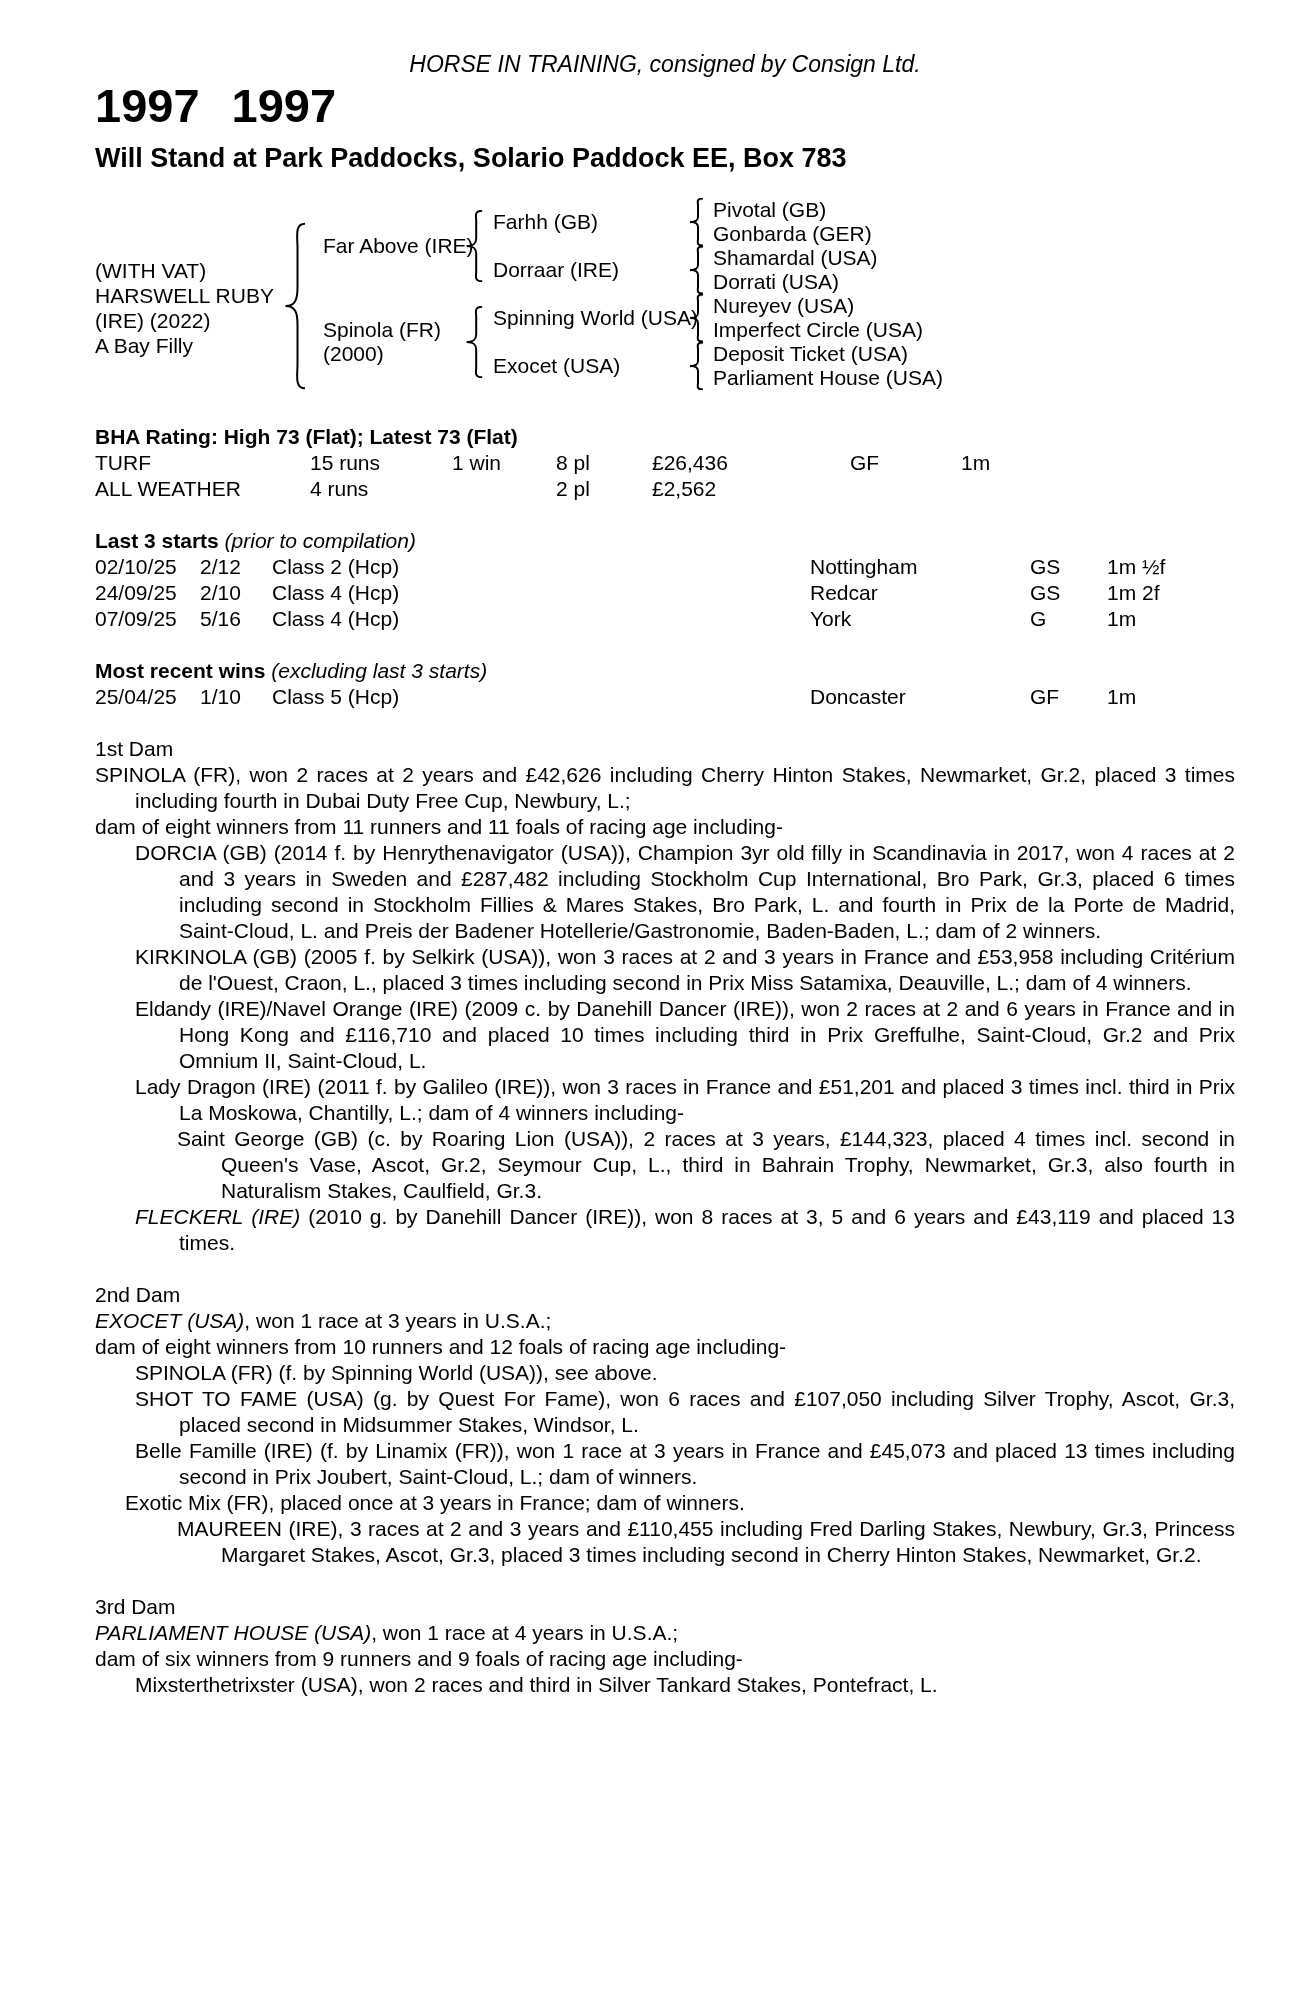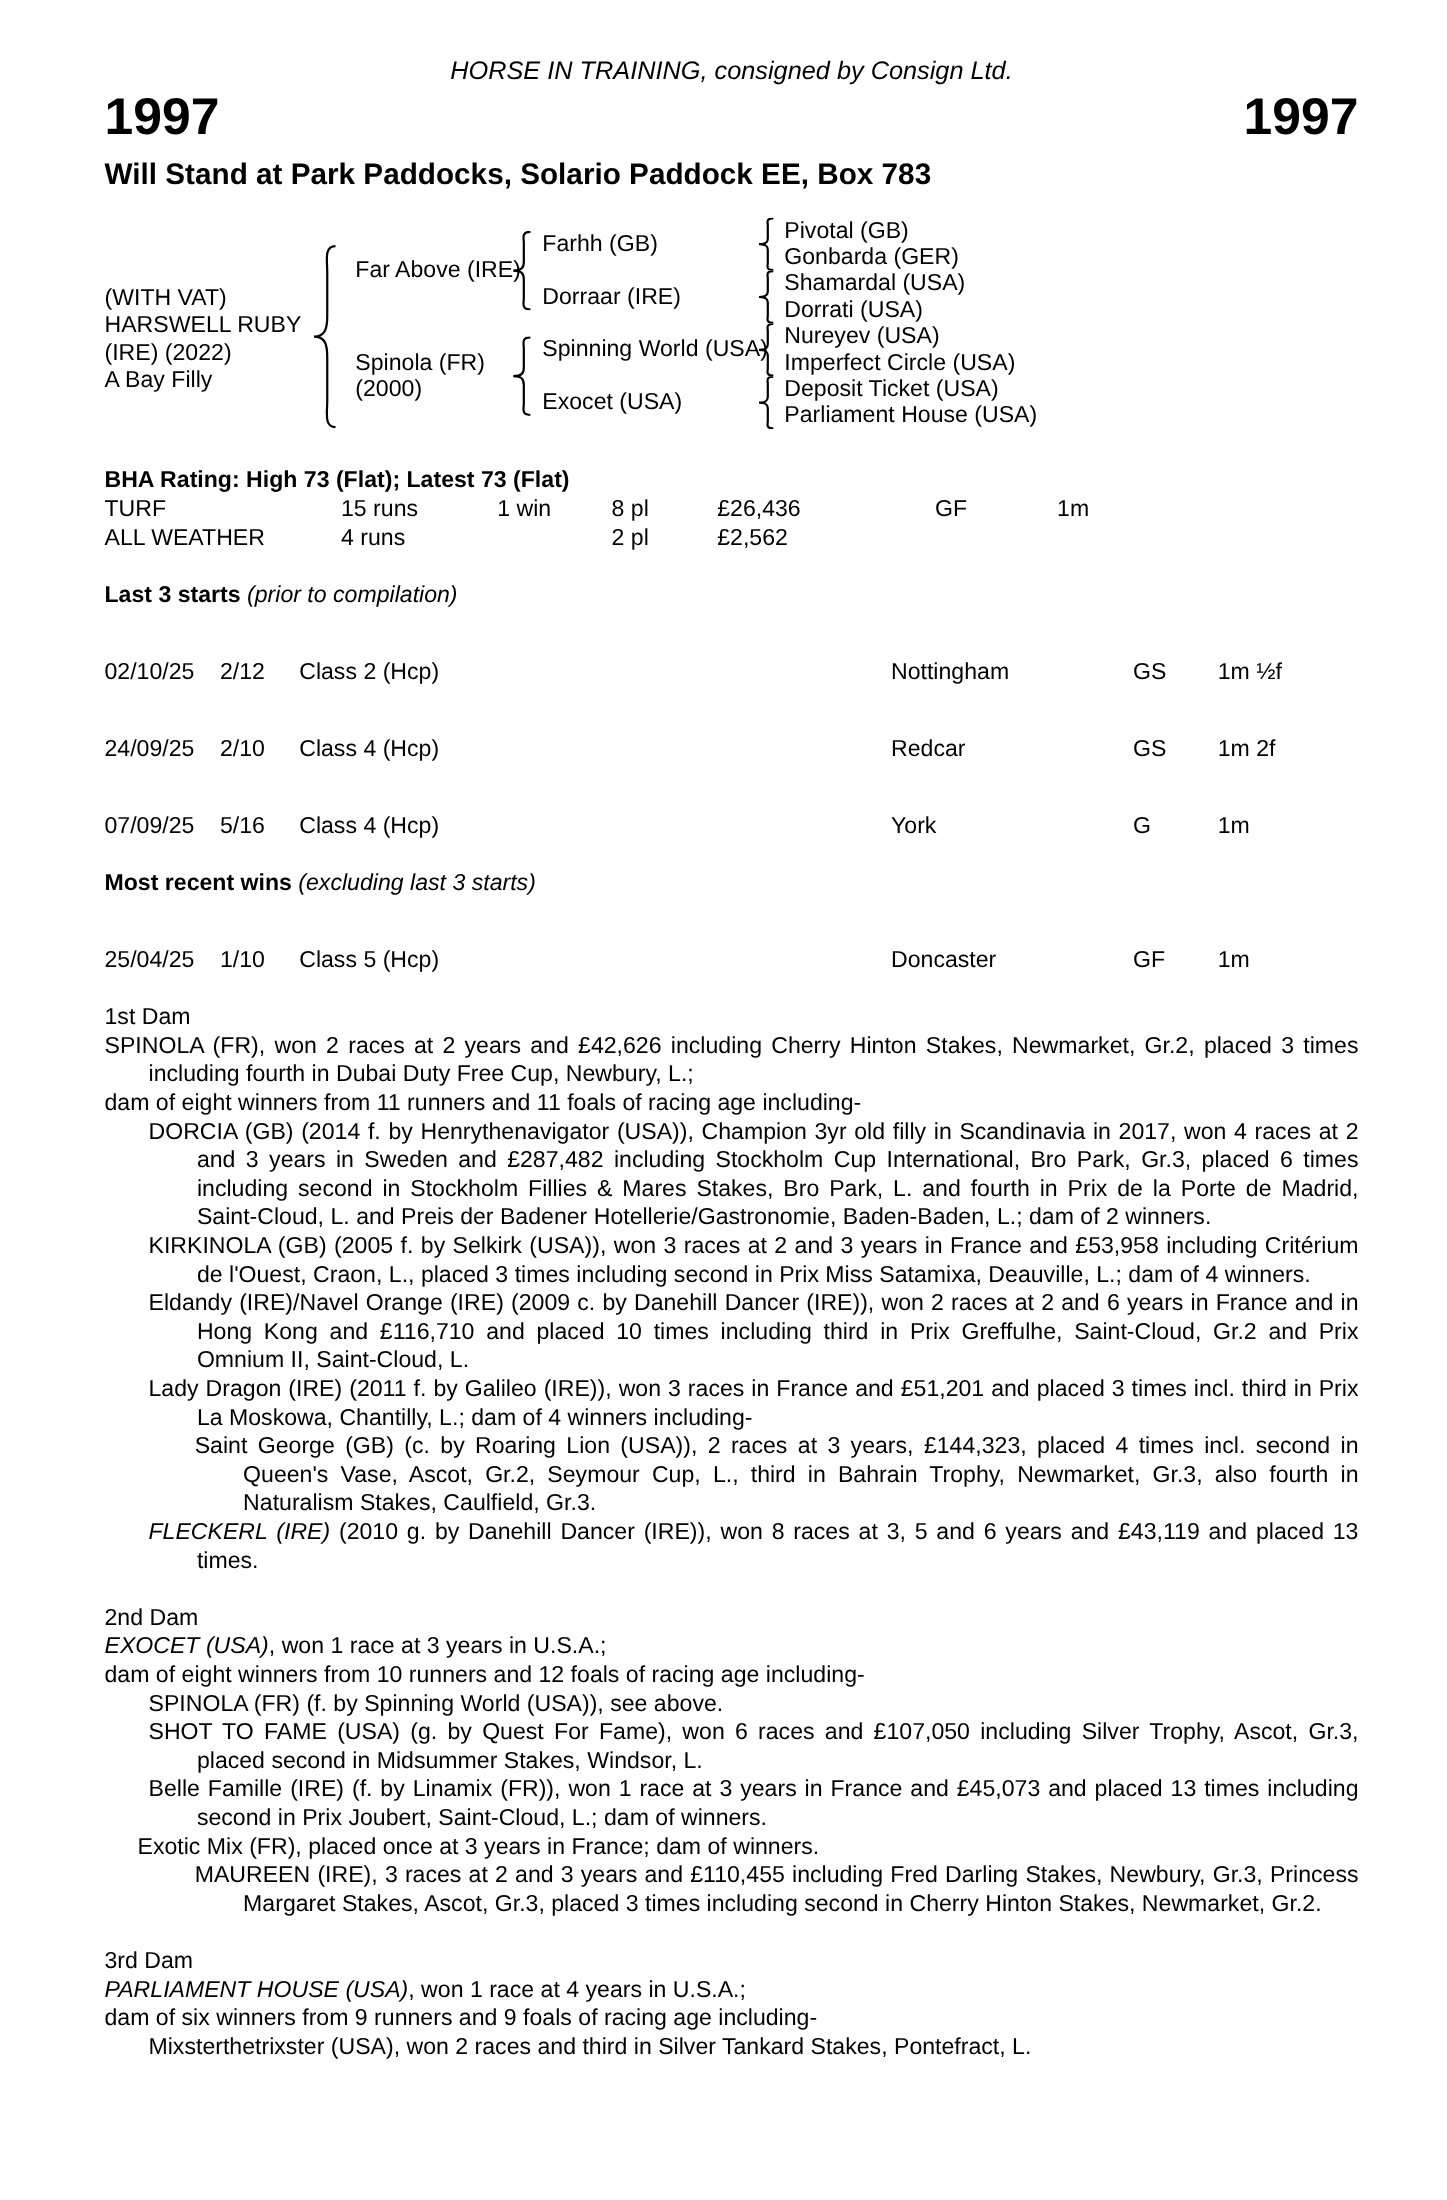--- a/index.html
+++ b/index.html
@@ -7,21 +7,21 @@
     width:1315px;height:2000px;overflow:hidden;position:relative;
     color:#000;font-family:"Liberation Sans", sans-serif;
     font-size:21px;line-height:26px;
     -webkit-font-smoothing:antialiased;
   }
   .page{padding:50px 80px 0 95px;}
   .b{font-weight:normal;}
   .i{font-style:italic;}
 
   .consignor{ text-align:center; font-style:italic; font-size:23px; line-height:28px;}
-  .year-row{ display:flex; justify-content:space-between; align-items:flex-start;
+  .year-row{ display:flex; align-items:flex-start;
     font-weight:bold; font-size:47px; line-height:48px; margin-top:4px;gap:32px;}
   .stand-line{ font-weight:bold; font-size:27px; line-height:28px; margin-top:14px;}
 
   
   .pedigree{ position:relative; height:212px; margin-top:14px; font-size:21px;}
   .ped-item{ position:absolute; white-space:nowrap; line-height:24px;}
   .brace{ position:absolute;}
   .brace svg{ display:block; width:100%; height:100%;}
 
   
@@ -33,21 +33,21 @@
   .hangEx{ margin-left:30px; padding-left:0; text-indent:0;}
 
   .sect{ margin-top:26px;}
   .h-line{ font-weight:bold;}
   .h-note{ font-weight:normal; font-style:italic;}
 
   .stats-row{ display:grid; grid-template-columns:215px 142px 104px 96px 160px 149px auto;}
   .stats-row .r{ text-align:left;}
   .stats-row .going{ padding-left:38px;}
 
-  .race-row{ display:grid; grid-template-columns:105px 72px 538px 220px 77px auto;margin-top:44px;}
+  .race-row{ display:grid; grid-template-columns:105px 72px 538px 220px 77px auto;}
 
   .dam-heading{ font-weight:normal;}
 </style>
 </head>
 <body>
 
 <div class="page">
 
   <div class="consignor">HORSE IN TRAINING, consigned by Consign Ltd.</div>
 

